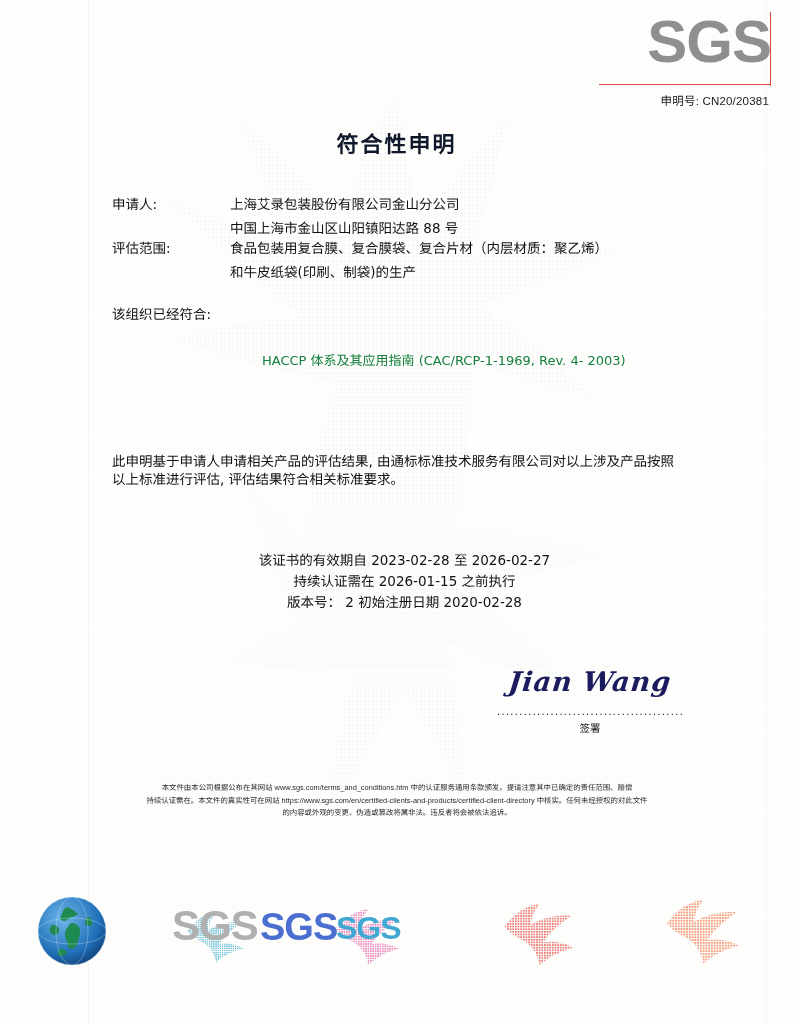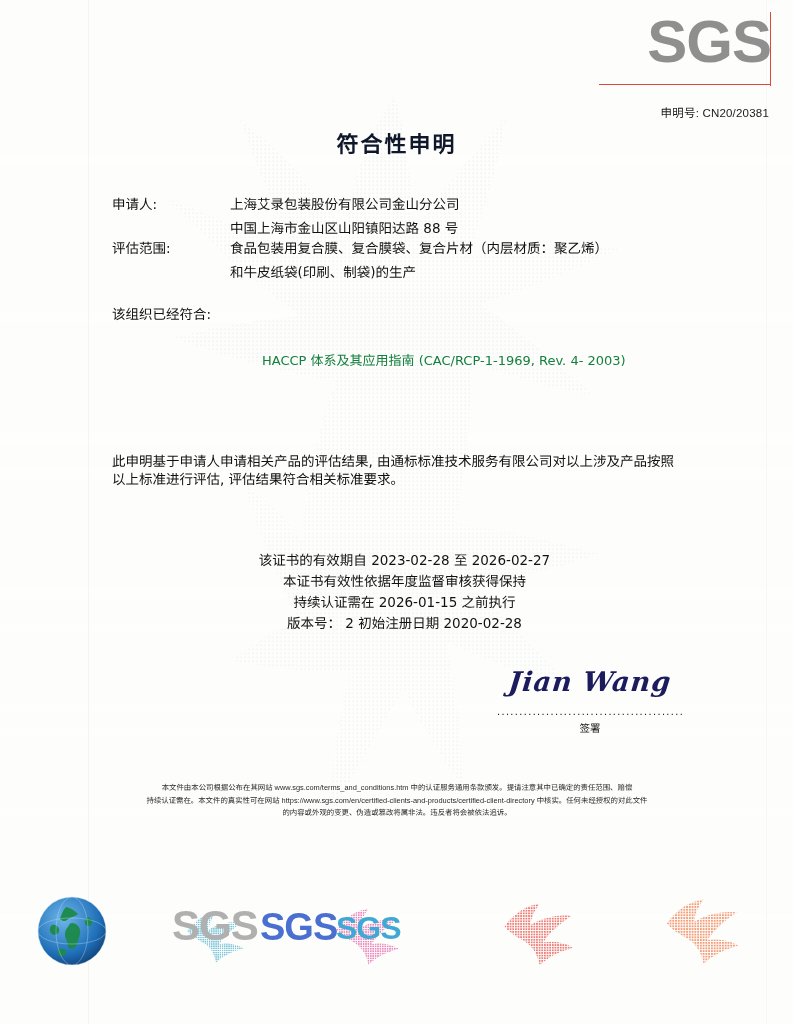--- a/index.html
+++ b/index.html
@@ -66,21 +66,21 @@
     position: absolute;
     right: 0; top: 74px;
     width: 172px; height: 1px;
     background: #d94a3d;
   }
 
   
   .cert-no {
     position: absolute;
     right: 24px;
-    top: 104px;
+    top: 92px;
     font-size: 11.5px;
     color: #1a1a1a;
     letter-spacing: 0.2px;
   }
 
   
   .title {
     position: absolute;
     left: 0; right: 0;
     top: 126px;
@@ -297,21 +297,20 @@
   <div class="field" id="f-conform">
     <div class="lab" style="flex:0 0 auto">该组织已经符合:</div>
   </div>
 
   <div class="std-line">HACCP 体系及其应用指南 (CAC/RCP-1-1969, Rev. 4- 2003)</div>
 
   <div class="para">此申明基于申请人申请相关产品的评估结果, 由通标标准技术服务有限公司对以上涉及产品按照以上标准进行评估, 评估结果符合相关标准要求。</div>
 
   <div class="validity">
     <div>该证书的有效期自 2023-02-28 至 2026-02-27</div>
-    <div>本证书有效性依据年度监督审核获得保持</div>
     <div>持续认证需在 2026-01-15 之前执行</div>
     <div>版本号： 2 初始注册日期 2020-02-28</div>
   </div>
 
   <div class="signature">
     <div class="name">Jian Wang</div>
     <div class="dots">..................................................</div>
     <div class="caption">签署</div>
   </div>
 

